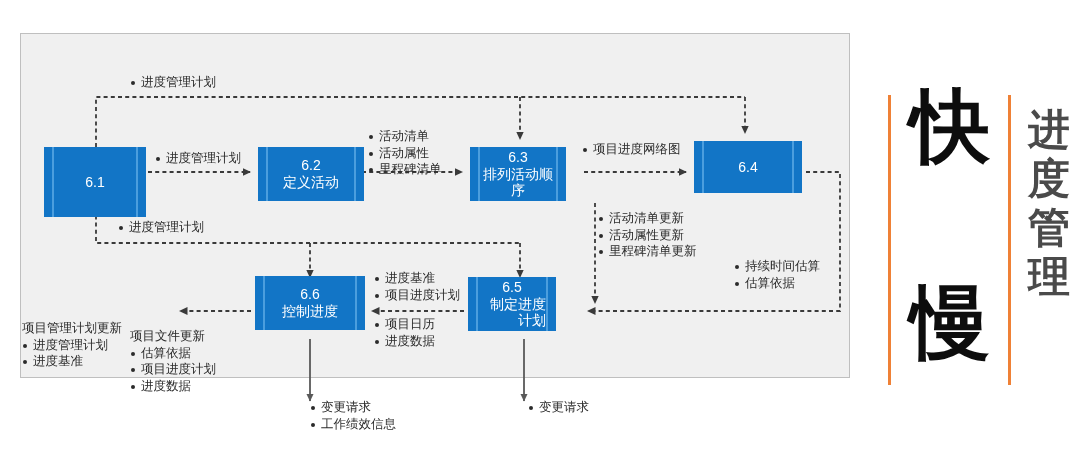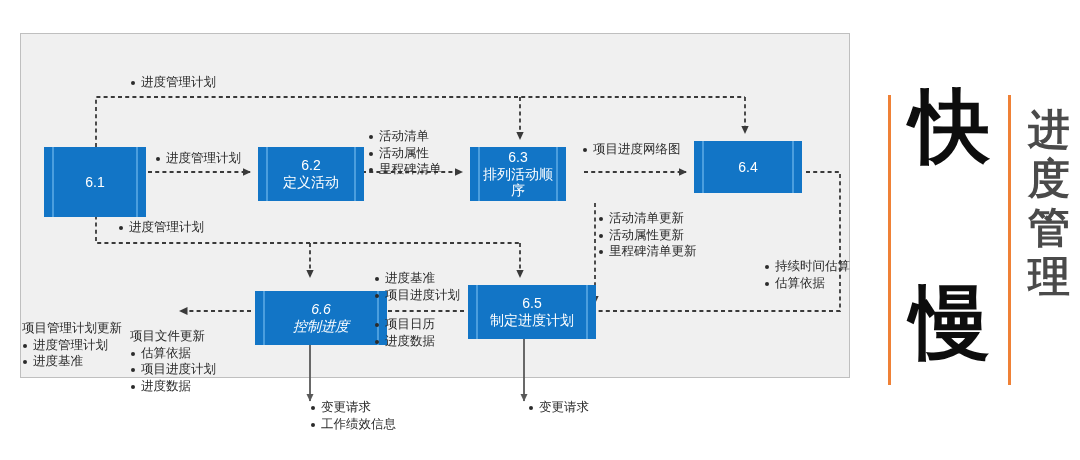--- a/index.html
+++ b/index.html
@@ -133,27 +133,27 @@
     <span class="bar-l"></span>
     <span class="bar-r"></span>
     <span class="num">6.3</span>
     <span class="nm">排列活动顺序</span>
   </div>
   <div class="node" style="left:694px;top:141px;width:108px;height:52px;">
     <span class="bar-l"></span>
     <span class="bar-r"></span>
     <span class="num">6.4</span>
   </div>
-  <div class="node" style="left:468px;top:285px;width:128px;height:54px;text-align:right;">
+  <div class="node" style="left:468px;top:277px;width:88px;height:54px;text-align:right;">
     <span class="bar-l"></span>
     <span class="bar-r"></span>
     <span class="num">6.5</span>
     <span class="nm">制定进度计划</span>
   </div>
-  <div class="node" style="left:255px;top:291px;width:132px;height:54px;font-style:italic;">
+  <div class="node" style="left:255px;top:276px;width:110px;height:54px;">
     <span class="bar-l"></span>
     <span class="bar-r"></span>
     <span class="num">6.6</span>
     <span class="nm">控制进度</span>
   </div>
 
   <div class="lbl" style="left:130px;top:74px;">
     <ul>
         <li>进度管理计划</li>
       </ul>
@@ -180,21 +180,21 @@
       <li>活动清单更新</li>
       <li>活动属性更新</li>
       <li>里程碑清单更新</li>
     </ul>
   </div>
   <div class="lbl" style="left:118px;top:219px;">
     <ul>
         <li>进度管理计划</li>
       </ul>
   </div>
-  <div class="lbl" style="left:764px;top:258px;">
+  <div class="lbl" style="left:734px;top:258px;">
     <ul>
       <li>持续时间估算</li>
       <li>估算依据</li>
     </ul>
   </div>
   <div class="lbl" style="left:374px;top:270px;">
     <ul>
       <li>进度基准</li>
       <li>项目进度计划</li>
     </ul>

